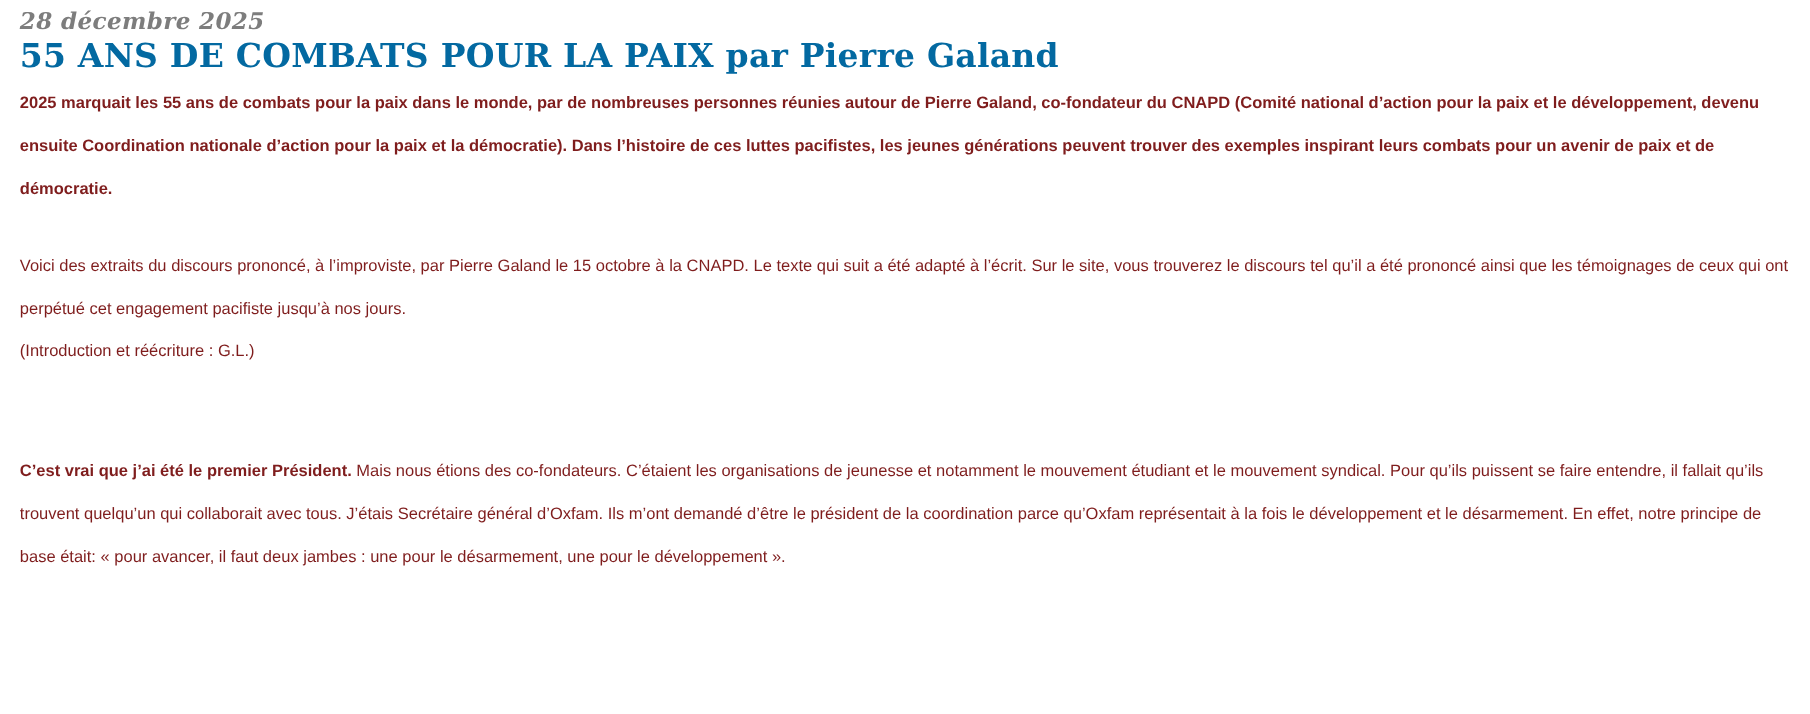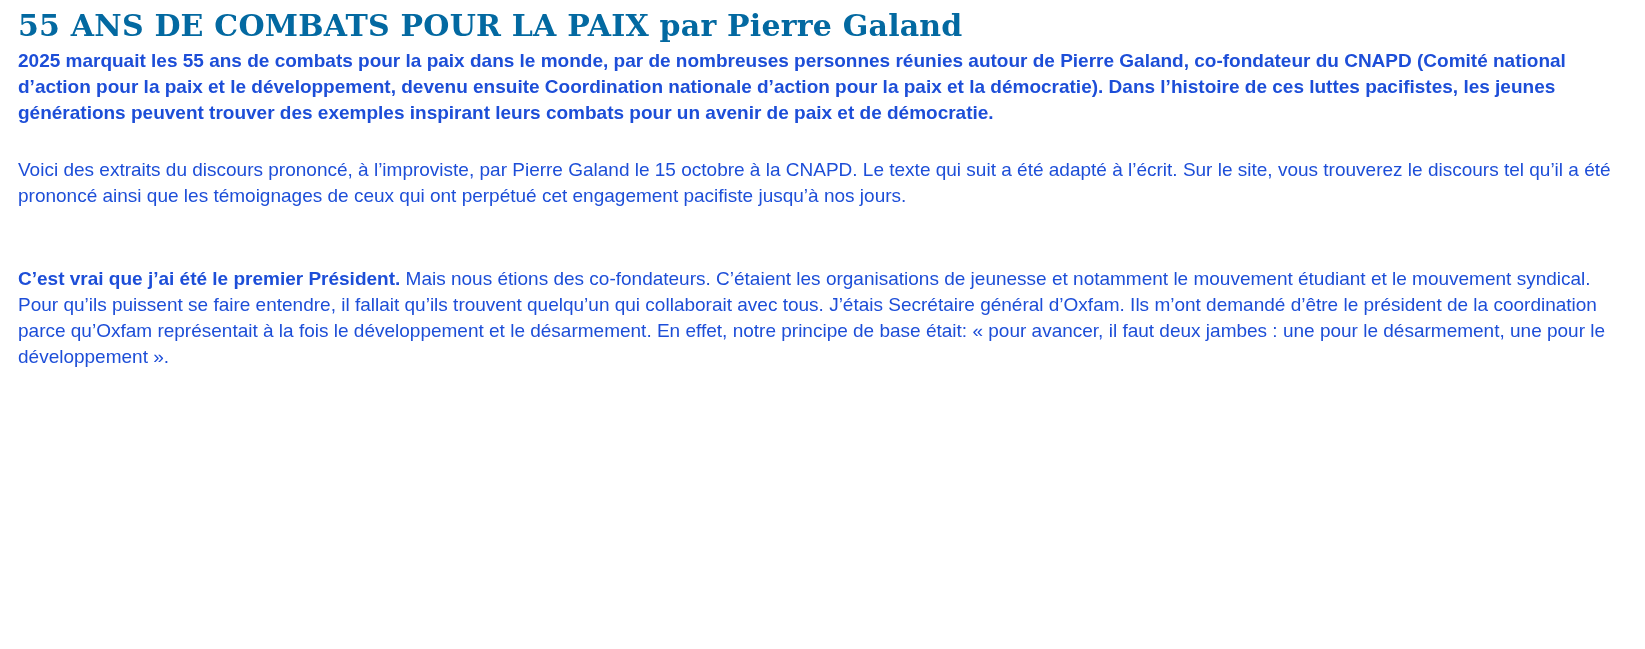--- a/index.html
+++ b/index.html
@@ -43,47 +43,49 @@
   .post-meta .meta-link {
     color: #bdbdbd;
     text-decoration: none;
     cursor: pointer;
   }
   .post-meta .meta-sep {
     color: #bdbdbd;
     padding: 0 4px;
   }
   .body-copy p {
-    font-size: 19px;
-    line-height: 26px;
-    color: #1d4ed8;
+    font-size: 15px;
+    line-height: 39px;
+    color: #7f1d1d;
     margin: 0 0 31px 0;
   }
   .body-copy p.lead {
     font-weight: 700;
   }
   .body-copy .b {
     font-weight: 700;
   }
 </style>
 </head>
 <body>
 
 <div class="article">
 
+  <div class="post-date">28 décembre 2025</div>
 
   <h1 class="post-title">55 ANS DE COMBATS POUR LA PAIX par Pierre Galand</h1>
 
 
   <div class="body-copy">
 
     <p class="lead">2025 marquait les 55 ans de combats pour la paix dans le monde, par de nombreuses personnes réunies autour de Pierre Galand, co-fondateur du CNAPD (Comité national d’action pour la paix et le développement, devenu ensuite Coordination nationale d’action pour la paix et la démocratie). Dans l’histoire de ces luttes pacifistes, les jeunes générations peuvent trouver des exemples inspirant leurs combats pour un avenir de paix et de démocratie.</p>
 
     <p>
       <span>Voici des extraits du discours prononcé, à l’improviste, par Pierre Galand le 15 octobre à la CNAPD. Le texte qui suit a été adapté à l’écrit. Sur le site, vous trouverez le discours tel qu’il a été prononcé ainsi que les témoignages de ceux qui ont perpétué cet engagement pacifiste jusqu’à nos jours.</span><br>
+      <span>(Introduction et réécriture : G.L.)</span>
     </p>
 
     <p>
       <br>
       <span class="b">C’est vrai que j’ai été le premier Président.</span><span> Mais nous étions des co-fondateurs. C’étaient les organisations de jeunesse et notamment le mouvement étudiant et le mouvement syndical. Pour qu’ils puissent se faire entendre, il fallait qu’ils trouvent quelqu’un qui collaborait avec tous. J’étais Secrétaire général d’Oxfam. Ils m’ont demandé d’être le président de la coordination parce qu’Oxfam représentait à la fois le développement et le désarmement. En effet, notre principe de base était: « pour avancer, il faut deux jambes : une pour le désarmement, une pour le développement ».</span>
     </p>
 
   </div>
 </div>
 

